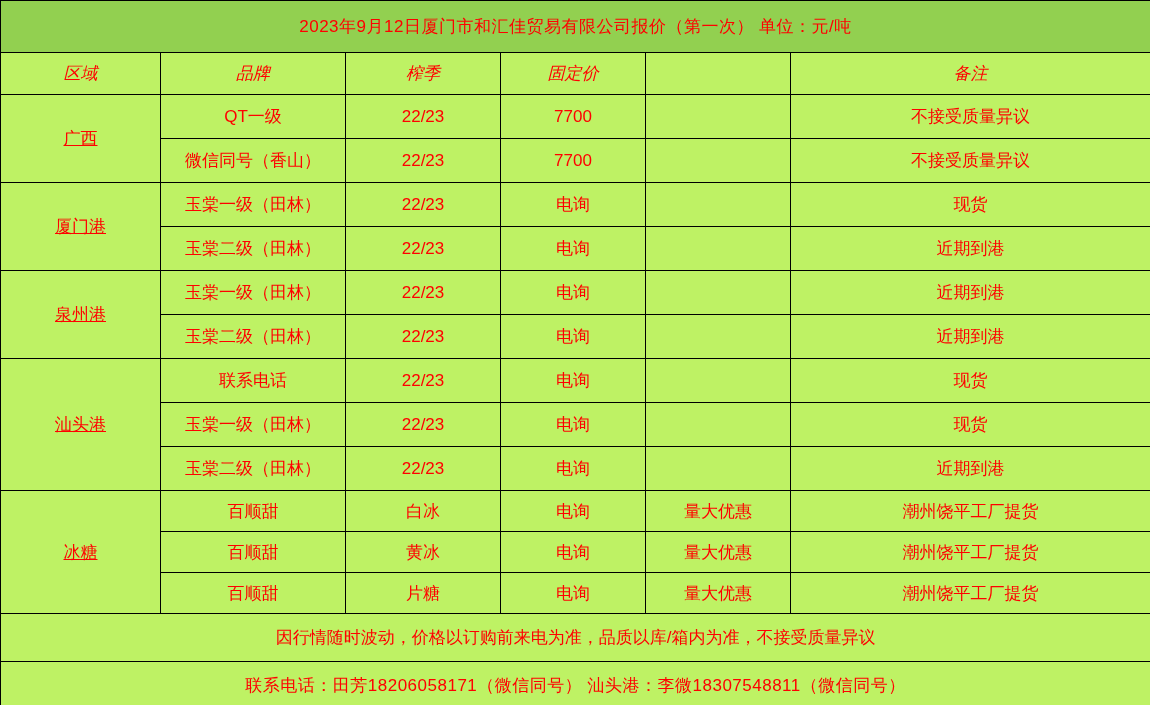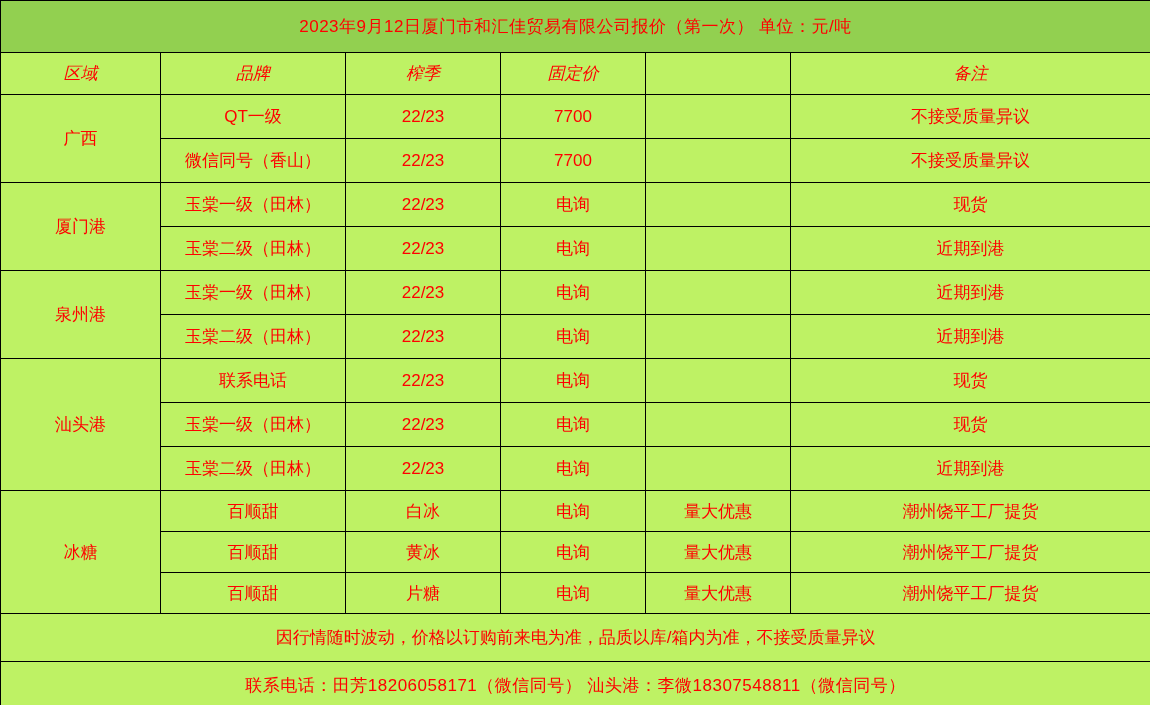--- a/index.html
+++ b/index.html
@@ -42,20 +42,21 @@
   }
   td.header {
     color: #000000;
     font-size: 18px;
     height: 42px;
     font-style: italic;
   }
   td.region {
     color: #ff0000;
     font-size: 18px;
+    text-decoration: underline;
   }
   td.blank {
     border-left: 1px solid #000000;
     border-right: 1px solid #000000;
   }
   td.note-row {
     color: #ff0000;
     font-size: 17px;
     height: 48px;
   }

